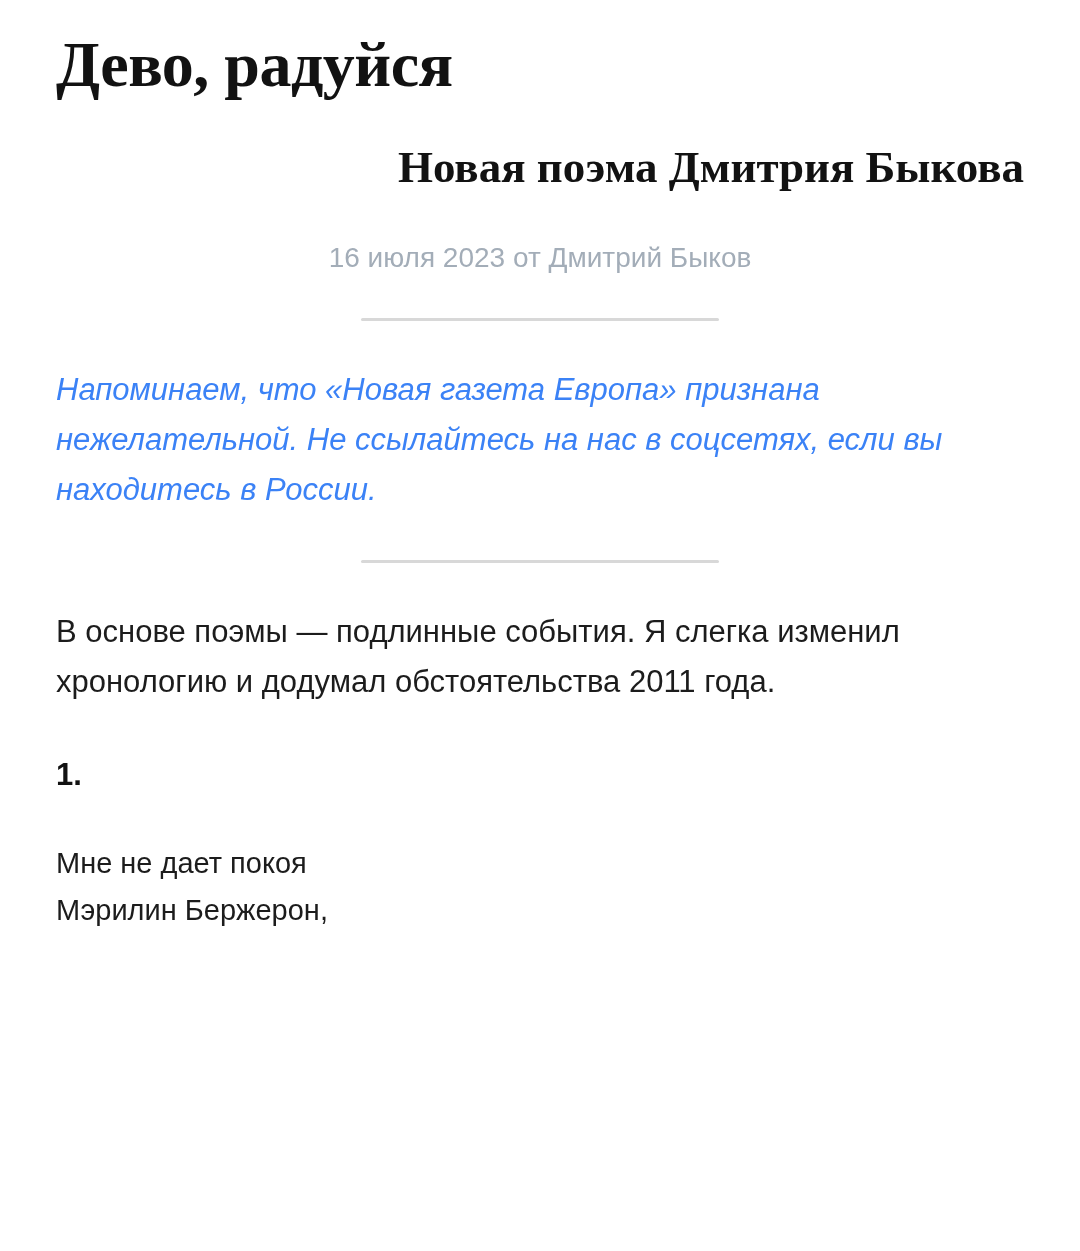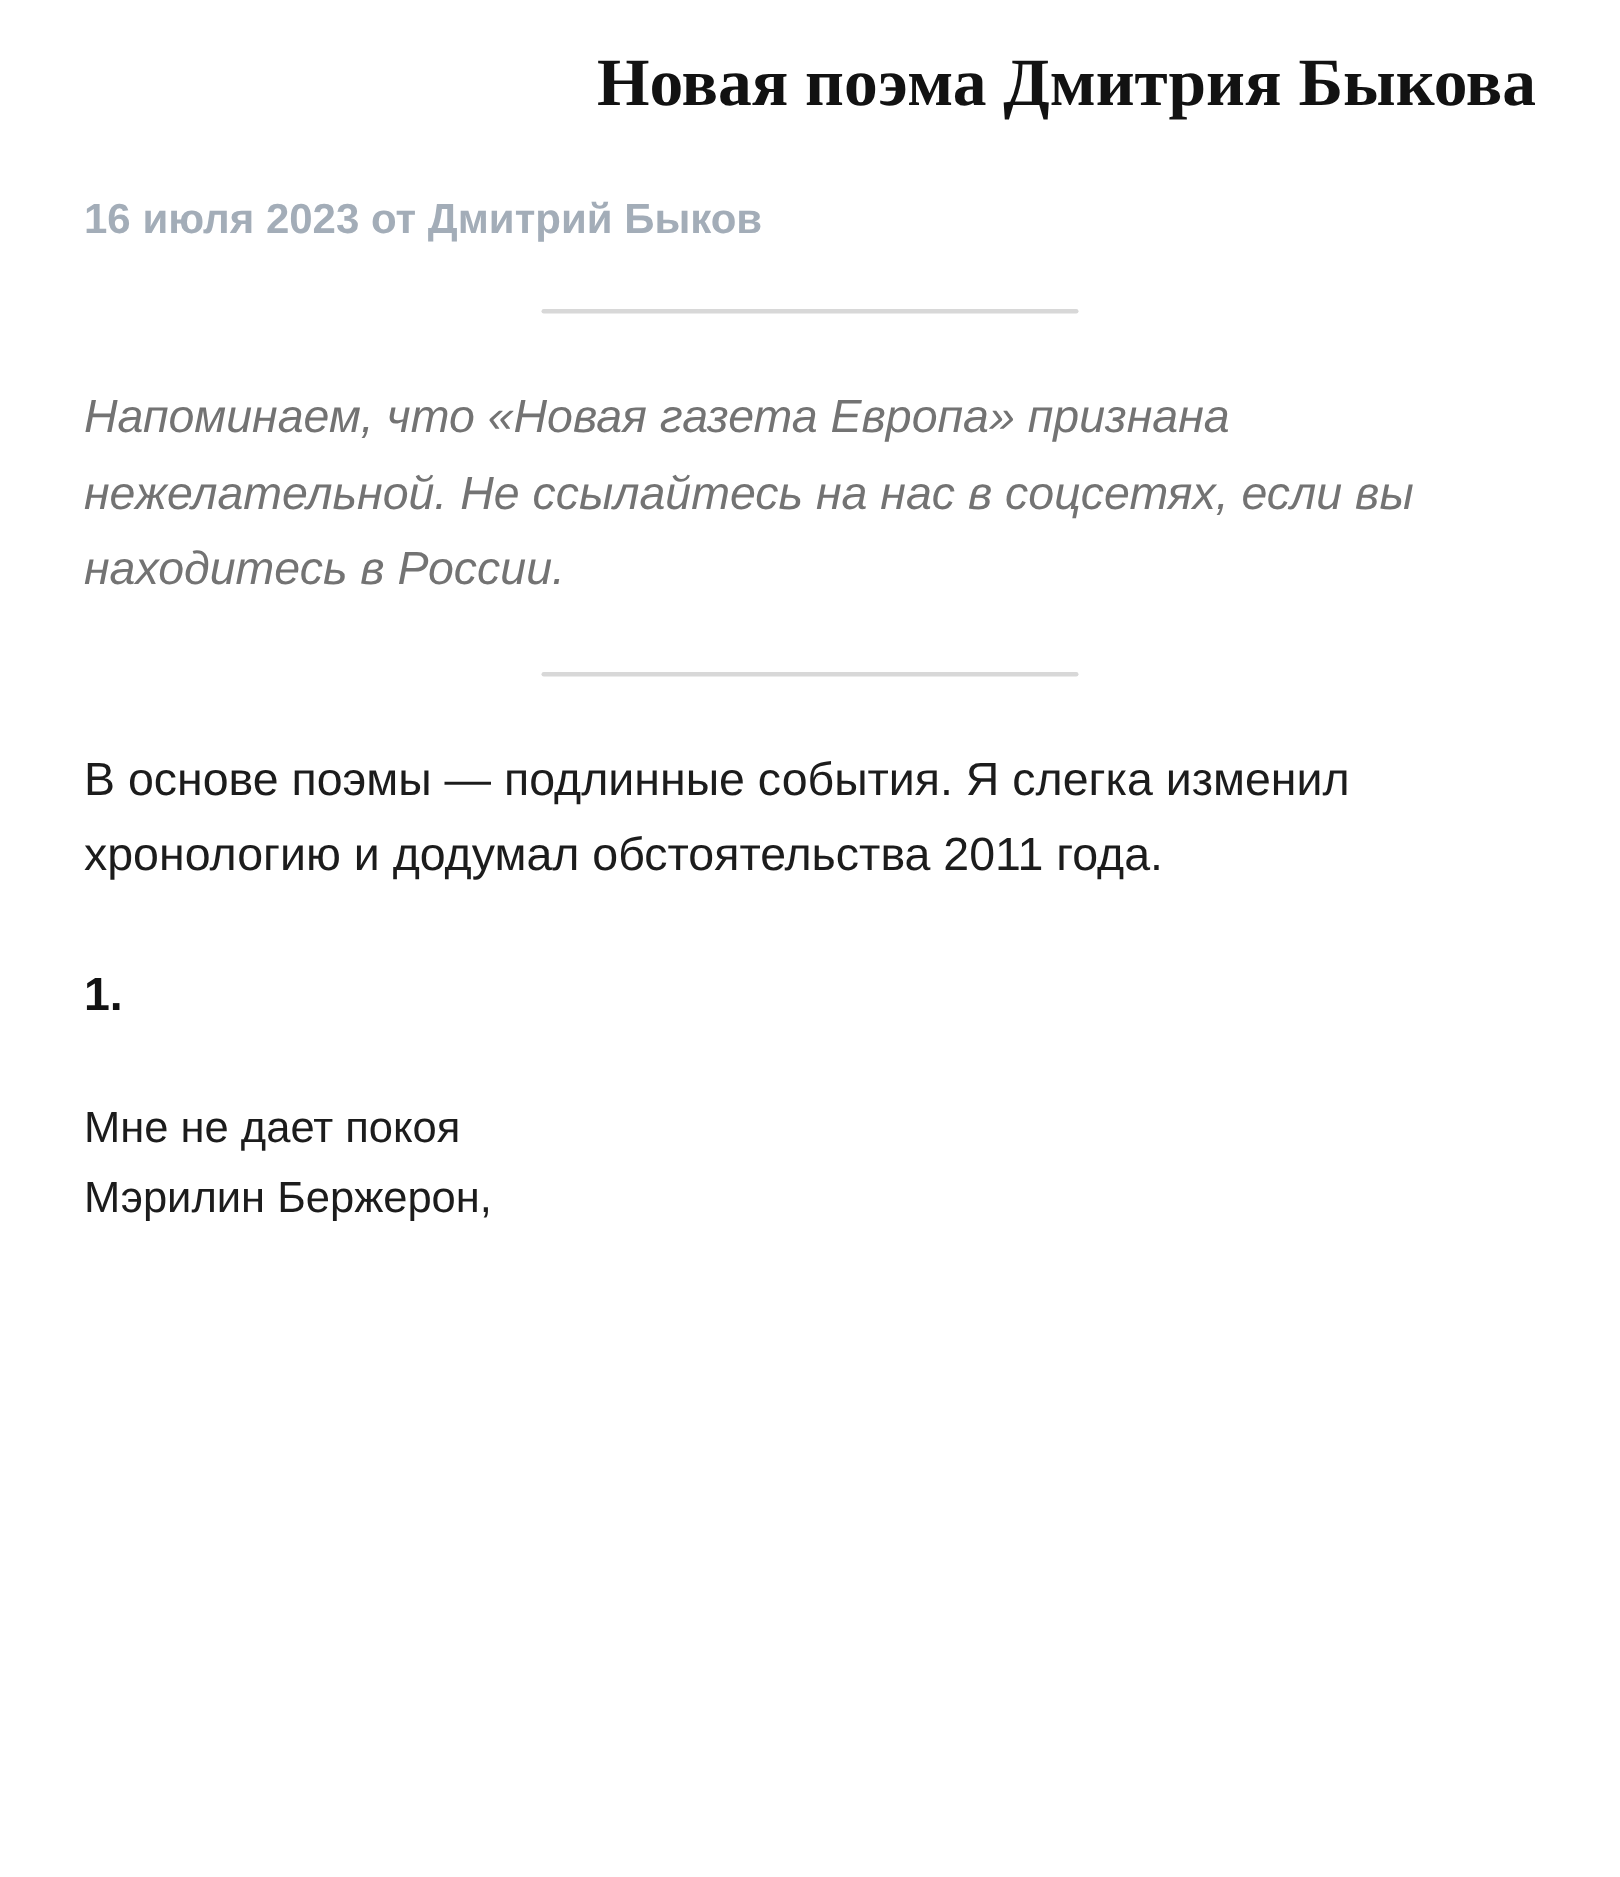--- a/index.html
+++ b/index.html
@@ -36,21 +36,22 @@
     line-height: 1.2;
     margin: 0 0 46px 0;
     color: #121212;
     text-align: right;
   }
   .byline {
     font-size: 28px;
     line-height: 1.3;
     color: #a3adb8;
     margin: 0 0 42px 0;
-    font-weight: 700;
+    font-weight: 400;
+    text-align: center;
   }
   .byline .sep {
     color: #a3adb8;
   }
   .byline .author {
     color: #a3adb8;
   }
   .divider-wrap {
     display: flex;
     justify-content: center;
@@ -59,21 +60,21 @@
   .divider {
     width: 358px;
     height: 3px;
     background: #d8d8d8;
     border-radius: 2px;
   }
   .disclaimer {
     font-style: italic;
     font-size: 31px;
     line-height: 1.62;
-    color: #737373;
+    color: #3b82f6;
     margin: 0 0 44px 0;
   }
   .body-paragraph {
     font-size: 31px;
     line-height: 1.62;
     color: #1c1c1c;
     margin: 0 0 46px 0;
   }
   .section-number {
     font-size: 31px;
@@ -88,20 +89,21 @@
     color: #1c1c1c;
     margin: 0;
     white-space: pre-line;
   }
 </style>
 </head>
 <body>
 
 <div class="page">
 
+  <h1 class="article-title">Дево, радуйся</h1>
 
   <h2 class="article-subtitle">Новая поэма Дмитрия Быкова</h2>
 
   <div class="byline">
     <span>16 июля 2023</span>
     <span class="sep">от</span>
     <span class="author">Дмитрий Быков</span>
   </div>
 
   <div class="divider-wrap">

